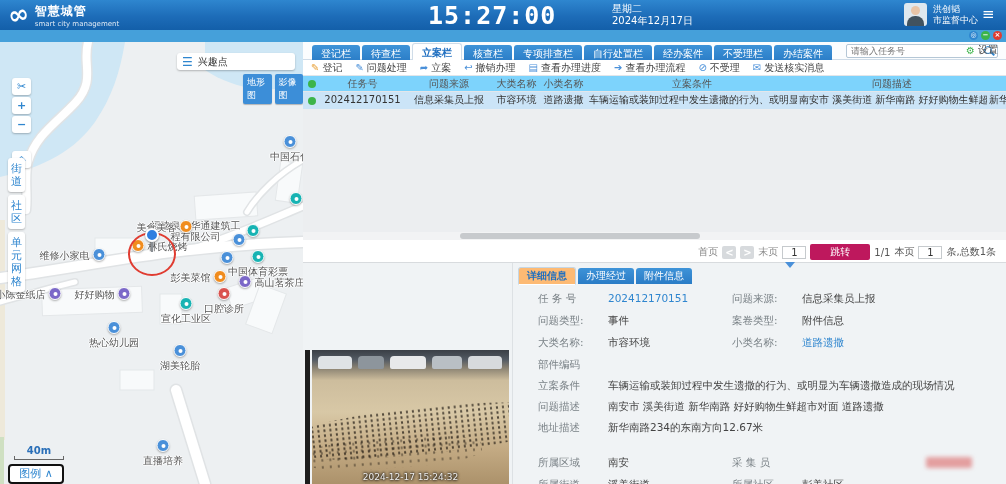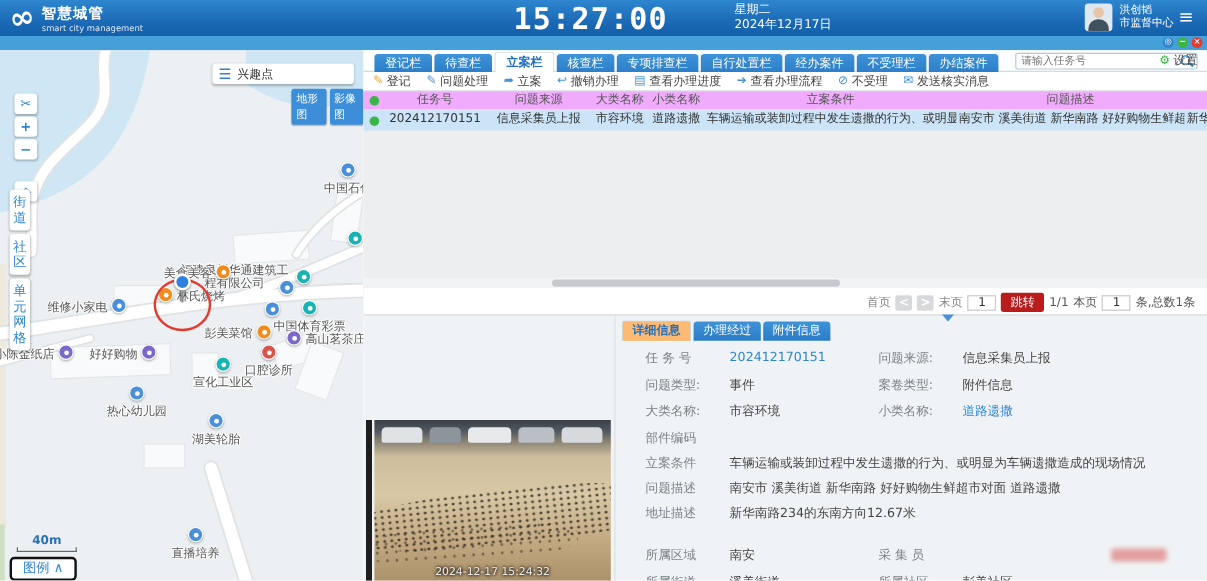--- a/index.html
+++ b/index.html
@@ -82,35 +82,35 @@
   .mag { position:relative; width:12px; height:12px; margin-right:2px; }
   .mag:before { content:""; position:absolute; left:1px; top:1px; width:6px; height:6px; border:1.5px solid #2f86cf; border-radius:50%; }
   .mag:after { content:""; position:absolute; left:8px; top:8px; width:4px; height:1.5px; background:#2f86cf; transform:rotate(45deg); }
 
   .toolbar { position:absolute; left:0; top:18px; width:703px; height:16px; background:#fff; border-bottom:1px solid #e2e6ea;
     display:flex; align-items:center; padding-left:8px; gap:13px; }
   .tbtn { display:flex; align-items:center; gap:3px; font-size:10px; color:#444; white-space:nowrap; }
   .tbtn .g { font-size:10px; }
   .tbtn-right { position:absolute; right:8px; top:0; height:16px; display:flex; align-items:center; gap:3px; font-size:10px; color:#444; }
 
-  .tbl-head { position:absolute; left:0; top:34px; width:703px; height:16px; background:#f0abfc; border-bottom:1px solid #e3e6ea;
+  .tbl-head { position:absolute; left:0; top:34px; width:703px; height:16px; background:#7dd3fc; border-bottom:1px solid #e3e6ea;
     display:flex; color:#555; }
   .tbl-row { position:absolute; left:0; top:50px; width:703px; height:17px; background:#cbe4f7; display:flex; color:#333; }
   .cell { font-size:10px; line-height:16px; text-align:center; overflow:hidden; white-space:nowrap; padding:0 2px; flex:none; }
   .cell.status { display:flex; align-items:center; justify-content:center; }
   .dot { width:8px; height:8px; border-radius:50%; }
   .tbl-empty { position:absolute; left:0; top:67px; width:703px; height:123px; background:#eceef0; }
   .hscroll { position:absolute; left:0; top:190px; width:703px; height:8px; background:#f2f3f4; }
   .hscroll .thumb { position:absolute; left:157px; top:1px; width:240px; height:6px; background:#c7cacd; border-radius:3px; }
 
   .pager { position:absolute; right:10px; top:202px; display:flex; align-items:center; gap:4px; font-size:10px; color:#888; }
   .pg-btn { width:14px; height:13px; background:#d7dadd; color:#fff; text-align:center; line-height:13px; border-radius:2px; font-weight:bold; }
   .pg-input { width:24px; height:13px; border:1px solid #c6cacd; font-size:10px; text-align:center;
     font-family:"DejaVu Sans",sans-serif; color:#333; }
-  .pg-jump { background:#b91c1c; color:#fff; padding:1px 8px; border-radius:2px; font-size:10px; }
+  .pg-jump { background:#be185d; color:#fff; padding:1px 20px; border-radius:2px; font-size:10px; }
   .pg-dark { color:#555; }
 
   
   .detail { position:absolute; left:0; top:220px; width:703px; height:222px; background:#f0f3f5; border-top:1px solid #d8dbde; }
   .d-notch { position:absolute; left:482px; top:-1px; width:0; height:0;
     border-left:5px solid transparent; border-right:5px solid transparent; border-bottom:6px solid #4a90d9; transform:rotate(180deg); }
   .d-divider { position:absolute; left:209px; top:0; width:1px; height:222px; background:#dde1e4; }
   .d-tabs { position:absolute; left:215px; top:4px; white-space:nowrap; }
   .d-tab { display:inline-block; background:linear-gradient(180deg,#3e93d8,#2a7cc6); color:#fff; font-size:10px;
     line-height:14px; padding:1px 8px; margin-right:2px; border-radius:3px 3px 0 0; }

